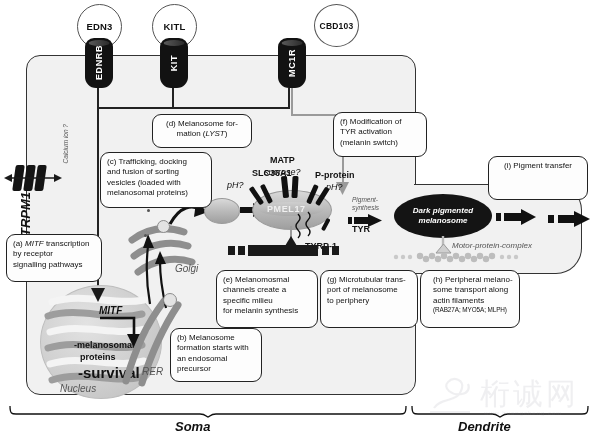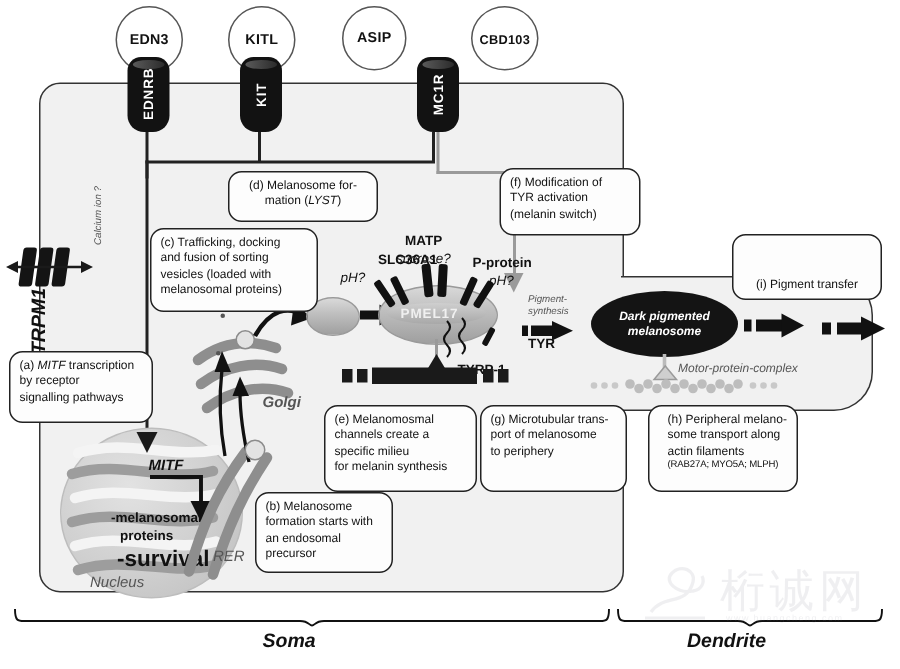--- a/index.html
+++ b/index.html
@@ -86,23 +86,20 @@
   <div class="abs dendrite-body" style="left:414px;top:184px;width:168px;height:90px;"></div>
 
   <div class="abs" style="left:408px;top:186px;width:12px;height:86px;background:#f1f1f1;"></div>
 
   <div class="abs ligand" style="left:77px;top:4px;width:43px;height:43px;">
     <span>EDN3</span>
   </div>
   <div class="abs ligand" style="left:152px;top:4px;width:43px;height:43px;">
     <span>KITL</span>
   </div>
-  <div class="abs ligand" style="left:228px;top:4px;width:41px;height:41px;">
-    <span>ASIP</span>
-  </div>
   <div class="abs ligand" style="left:314px;top:4px;width:43px;height:41px;font-size:8.5px;">
     <span>CBD103</span>
   </div>
 
   <div class="abs receptor" style="left:85px;top:38px;width:28px;height:50px;">
     <div class="rtop"></div>
     <span>EDNRB</span>
   </div>
   <div class="abs receptor" style="left:160px;top:38px;width:28px;height:50px;">
     <div class="rtop"></div>
@@ -198,21 +195,21 @@
     <span>RER</span>
   </div>
 
   <svg class="abs" style="left:130px;top:218px;width:80px;height:70px;">
     <g fill="none" stroke="#8e8e8e" stroke-width="7" stroke-linecap="round">
       <path d="M2,22 C18,10 36,8 54,14"></path>
       <path d="M4,38 C20,26 40,22 58,28"></path>
       <path d="M8,54 C24,42 44,38 62,44"></path>
     </g>
   </svg>
-  <div class="abs lab i gray" style="left:175px;top:263px;font-size:10px;font-weight:bold;">
+  <div class="abs lab i gray" style="left:175px;top:263px;font-size:10px;">
     <span>Golgi</span>
   </div>
 
   <svg class="abs" style="left:126px;top:212px;width:60px;height:100px;">
     <path d="M24,92 C20,70 20,52 22,34" stroke="#111" stroke-width="2.2" fill="none"></path>
     <polygon points="17,36 28,36 22,22" fill="#111"></polygon>
     <path d="M40,96 C36,78 34,64 34,50" stroke="#111" stroke-width="2.2" fill="none"></path>
     <polygon points="29,52 40,52 34,39" fill="#111"></polygon>
   </svg>
 
@@ -392,36 +389,36 @@
     <div>specific milieu</div>
     <div>for melanin synthesis</div>
   </div>
 
   <div class="abs callout" style="left:320px;top:270px;width:98px;height:58px;">
     <div>(g) Microtubular trans-</div>
     <div>port of melanosome</div>
     <div>to periphery</div>
   </div>
 
-  <div class="abs callout" style="left:432px;top:270px;width:100px;height:58px;padding-left:12px;">
+  <div class="abs callout" style="left:420px;top:270px;width:100px;height:58px;padding-left:12px;">
     <div>(h) Peripheral melano-</div>
     <div>some transport along</div>
     <div>actin filaments</div>
     <div class="sub">(RAB27A; MYO5A; MLPH)</div>
   </div>
 
   <div class="abs callout" style="left:170px;top:328px;width:92px;height:54px;">
     <div>(b) Melanosome</div>
     <div>formation starts with</div>
     <div>an endosomal</div>
     <div>precursor</div>
   </div>
 
   <div class="abs callout" style="left:488px;top:156px;width:100px;height:44px;
-              display:flex;align-items:flex-end;justify-content:center;">
+              display:flex;align-items:flex-start;justify-content:center;">
     <div>(i) Pigment transfer</div>
   </div>
 
   <svg class="abs" style="left:10px;top:404px;width:400px;height:14px;">
     <path d="M0,2 C0,10 2,10 6,10 L190,10 C196,10 196,13 198,13
              C200,13 200,10 206,10 L390,10 C394,10 396,10 396,2" stroke="#111" stroke-width="1.3" fill="none"></path>
   </svg>
   <div class="abs region-name" style="left:175px;top:419px;">
     <span>Soma</span>
   </div>

